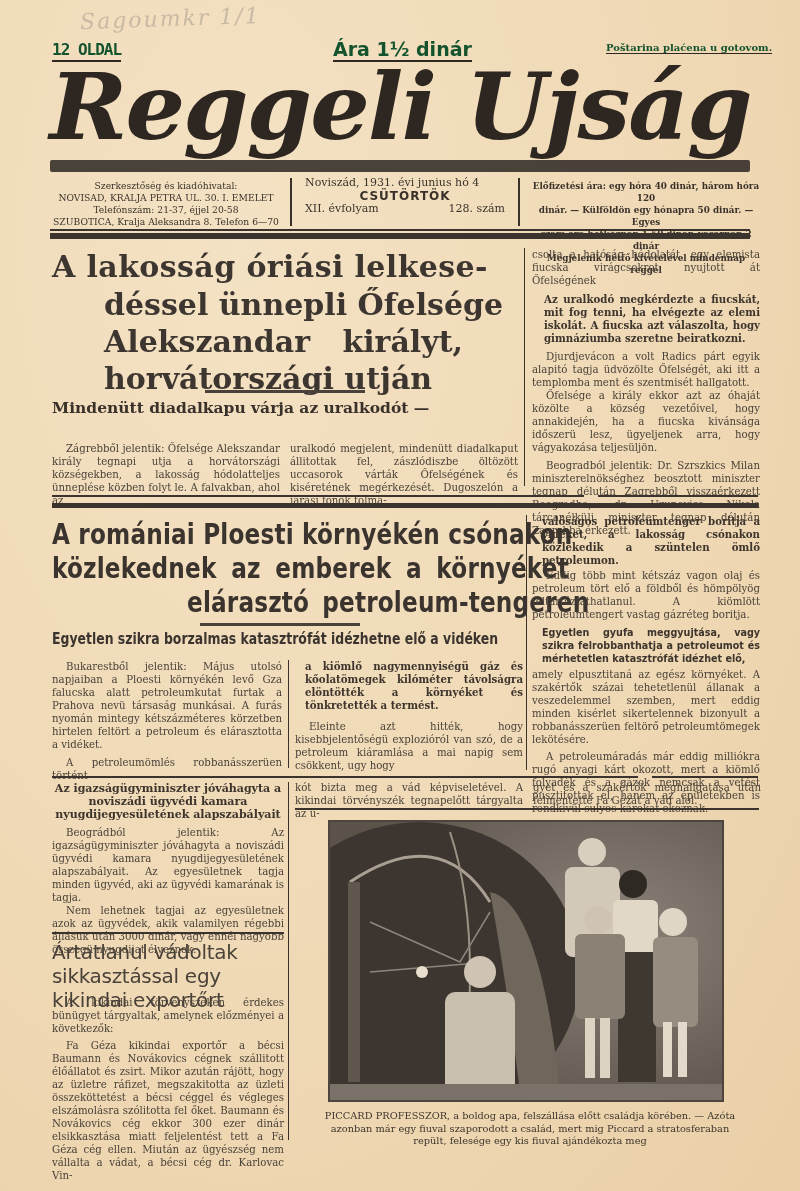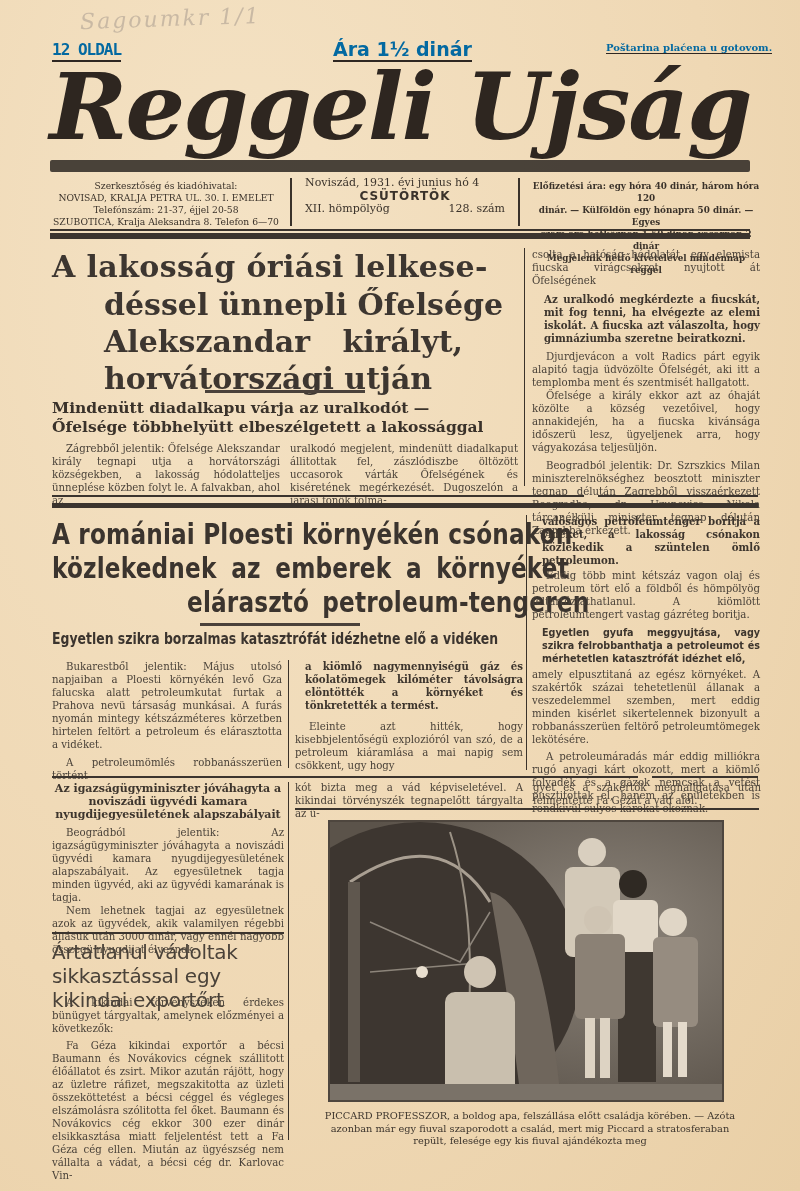--- a/index.html
+++ b/index.html
@@ -9,21 +9,21 @@
     background-image: radial-gradient(ellipse at 30% 20%, #f4e2c4 0%, #efd8b4 60%, #e9cfa6 100%);
     color: #3a322a;
     font-family: "DejaVu Serif", serif;
     position: relative;
   }
   .abs { position: absolute; }
   .handwriting {
     left: 80px; top: 6px; font-family: "DejaVu Serif", serif; font-style: italic;
     font-size: 22px; color: #c9b9a4; letter-spacing: 2px; transform: rotate(-2deg);
   }
-  .topline { font-family: "DejaVu Sans", sans-serif; font-weight: bold; color: #0369a1; }
+  .topline { font-family: "DejaVu Sans", sans-serif; font-weight: bold; color: #14532d; }
   .pages { left: 52px; top: 40px; font-size: 16px; border-bottom: 2px solid #2e2722; padding-bottom: 1px; font-family: "DejaVu Sans Mono", monospace; letter-spacing: -1px; }
   .price { left: 333px; top: 38px; font-size: 19px; border-bottom: 2px solid #2e2722; padding-bottom: 0; }
   .postage { left: 606px; top: 42px; font-size: 10px; font-family: "DejaVu Serif", serif; border-bottom: 1.5px solid #2e2722; }
   .masthead {
     left: 50px; top: 52px; width: 700px; height: 110px;
     font-family: "DejaVu Serif", serif; font-style: italic; font-weight: bold;
     font-size: 92px; color: #2e2620; letter-spacing: -2px; line-height: 110px;
     text-align: center; transform: scaleX(1.02);
   }
   .bar { background: #3b342e; }
@@ -88,21 +88,21 @@
   <div>Szerkesztőség és kiadóhivatal:</div>
   <div>NOVISAD, KRALJA PETRA UL. 30. I. EMELET</div>
   <div>Telefónszám: 21-37, éjjel 20-58</div>
   <div>SZUBOTICA, Kralja Aleksandra 8. Telefon 6—70</div>
 </div>
 <div class="abs vrule" style="left:290px;top:178px;height:48px;"></div>
 <div class="abs imp imp-mid">
   <div class="date">Noviszád, 1931. évi junius hó 4</div>
   <div class="day">CSÜTÖRTÖK</div>
   <div class="row">
-    <span>XII. hömpölyög</span>
+    <span>XII. évfolyam</span>
     <span>128. szám</span>
   </div>
 </div>
 <div class="abs vrule" style="left:518px;top:178px;height:48px;"></div>
 <div class="abs imp imp-right">
   <div>Előfizetési ára: egy hóra 40 dinár, három hóra 120</div>
   <div>dinár. — Külföldön egy hónapra 50 dinár. — Egyes</div>
   <div>szám ára hétköznap 1.50 dinár, vasárnap 2 dinár</div>
   <div>Megjelenik hétfő kivételével mindennap reggel</div>
 </div>
@@ -111,21 +111,20 @@
 
 <div class="abs h1 h1-l1">A lakosság óriási lelkese-</div>
 <div class="abs h1 h1-rest">
   <div>déssel ünnepli Őfelsége</div>
   <div style="word-spacing:22px;">Alekszandar királyt,</div>
   <div>horvátországi utján</div>
 </div>
 <div class="abs sep-short" style="left:205px;top:390px;width:160px;"></div>
 <div class="abs sub1">
   <div>Mindenütt diadalkapu várja az uralkodót —</div>
-  <div>Őfelsége többhelyütt elbeszélgetett a lakossággal</div>
 </div>
 <div class="col body" style="left:52px;top:442px;width:228px;">
   <p>Zágrebből jelentik: Őfelsége Alekszandar király tegnapi utja a horvátországi községekben, a lakosság hódolatteljes ünneplése közben folyt le. A falvakban, ahol az</p>
 </div>
 <div class="col body" style="left:290px;top:442px;width:228px;">
   <p style="text-indent:0">uralkodó megjelent, mindenütt diadalkaput állitottak fel, zászlódiszbe öltözött uccasorok várták Őfelségének és kiséretének megérkezését. Dugoszelón a járási főnök tolmá-</p>
 </div>
 <div class="abs vrule" style="left:524px;top:248px;height:238px;width:1px;"></div>
 <div class="col body" style="left:532px;top:248px;width:228px;">
   <p style="text-indent:0">csolta a hatóság hódolatát, egy elemista fiucska virágcsokrot nyujtott át Őfelségének</p>

